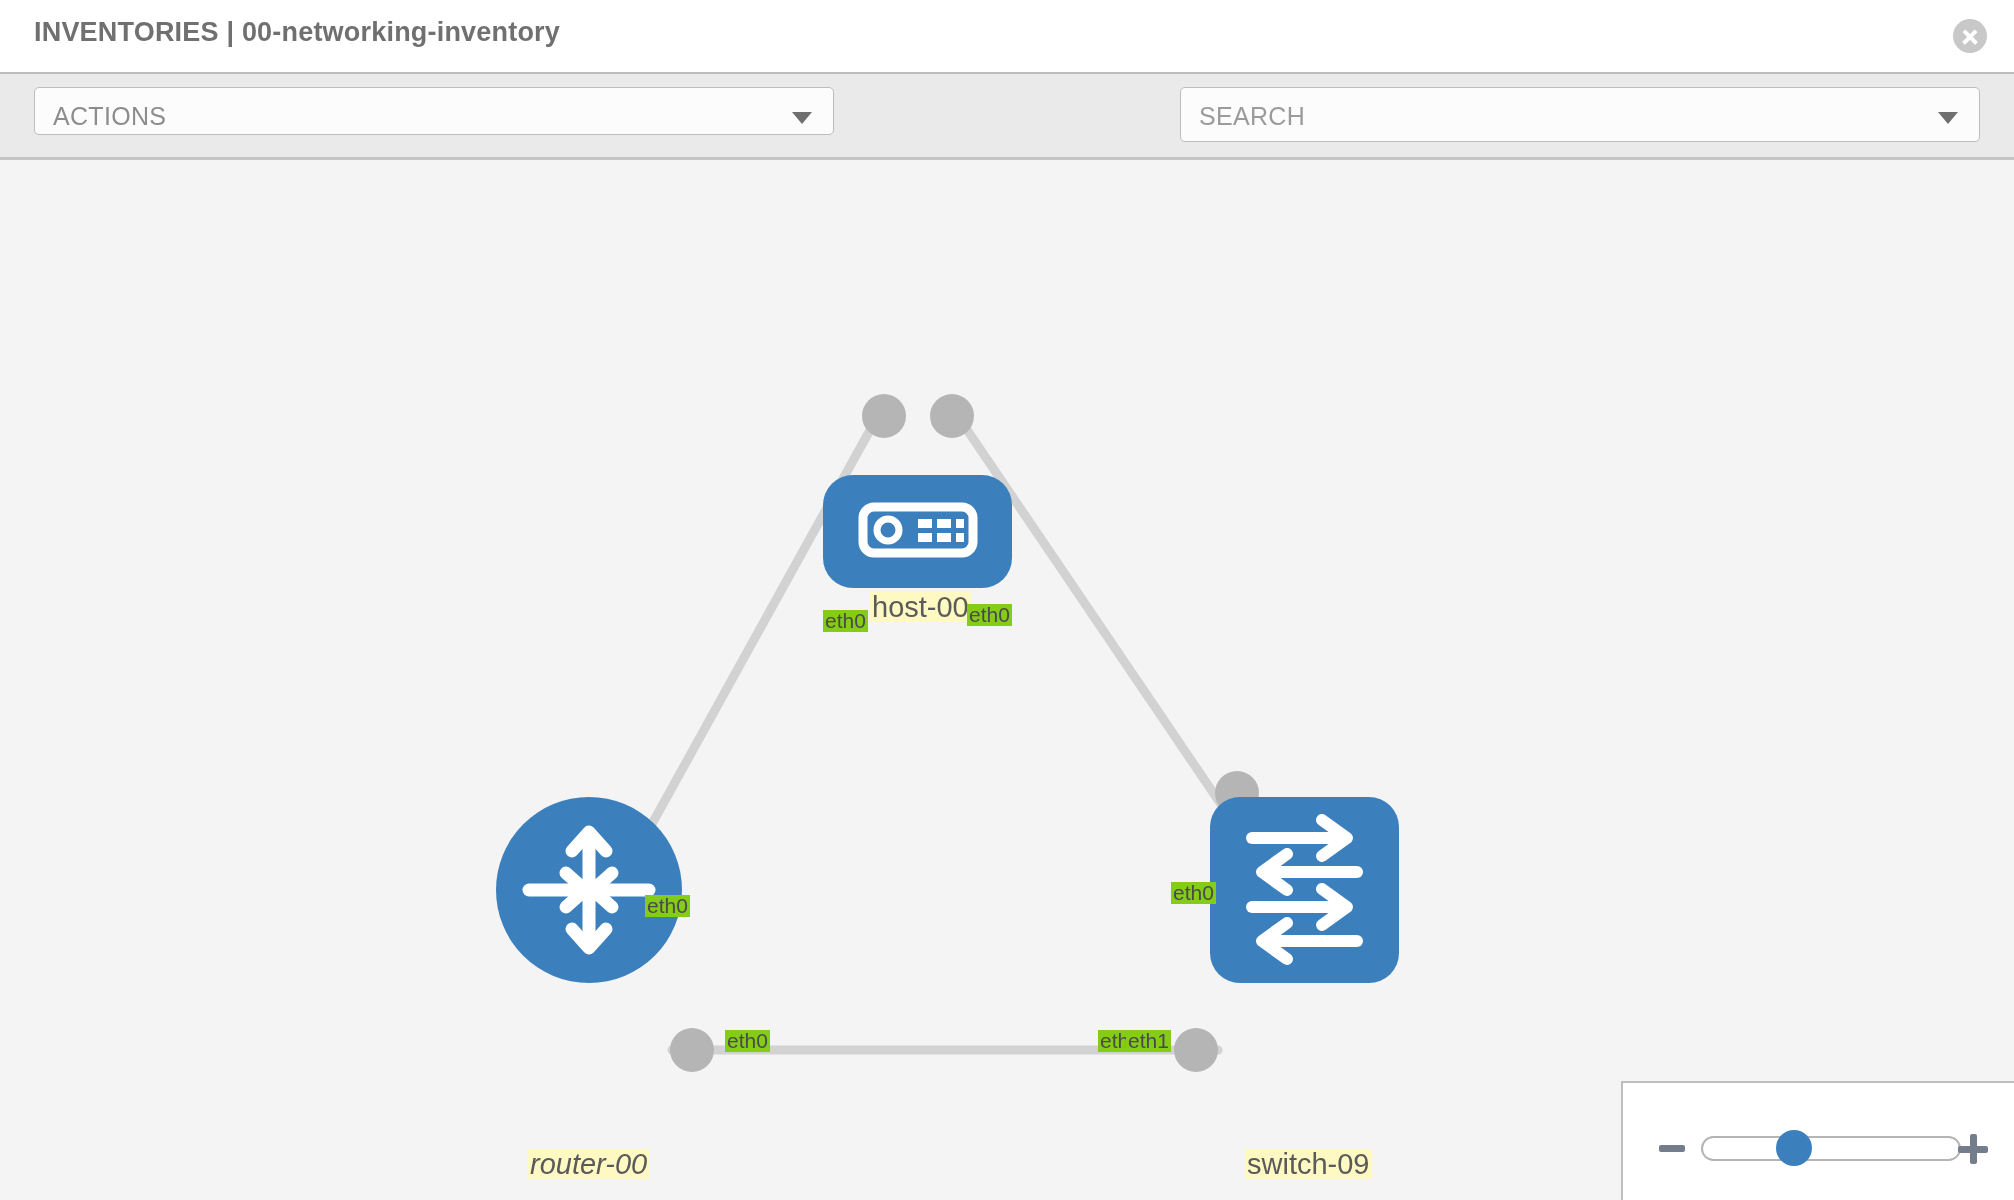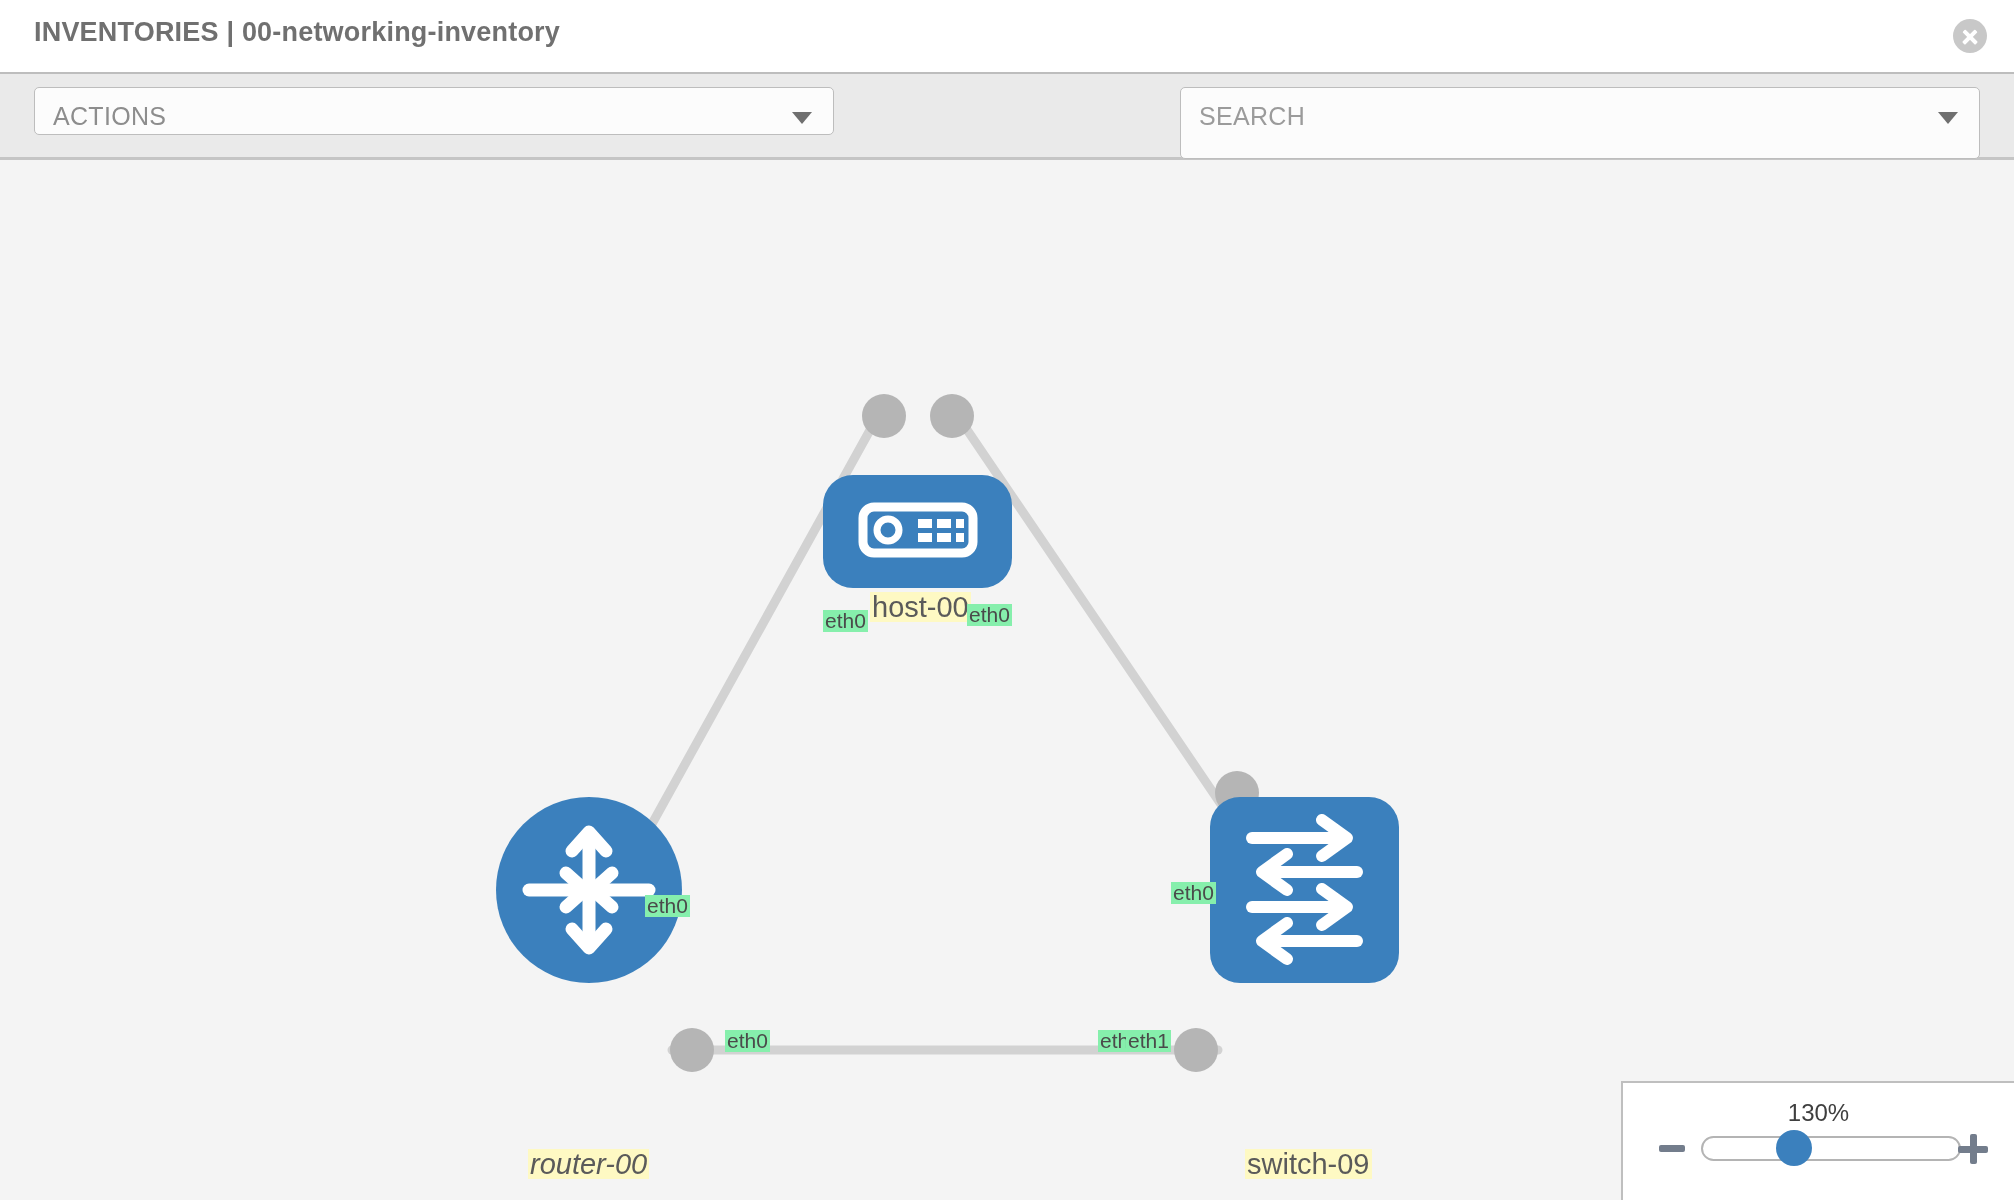--- a/index.html
+++ b/index.html
@@ -105,21 +105,21 @@
     cursor: pointer;
   }
   .tool-icon.wrench { left: 1041px; top: 86px; }
   .tool-icon.key    { left: 1110px; top: 86px; }
 
   .search-select {
     position: absolute;
     left: 1180px;
     top: 13px;
     width: 800px;
-    height: 72px;
+    height: 55px;
     background: #fcfcfc;
     border: 1.5px solid #bdbdbd;
     border-radius: 5px;
     box-sizing: border-box;
     cursor: text;
   }
   .search-select .label {
     position: absolute;
     left: 18px;
     top: 14px;
@@ -150,21 +150,21 @@
     color: #5a5a5a;
     background: #fef9c3;
     white-space: nowrap;
     padding: 0 2px;
     line-height: 1.05;
   }
   .iflabel {
     position: absolute;
     font-size: 21px;
     color: #4a4a4a;
-    background: #86efac;
+    background: #84cc16;
     white-space: nowrap;
     padding: 0 2px;
     line-height: 1.05;
   }
 
   
   .zoom-panel {
     position: absolute;
     left: 1621px;
     top: 1081px;
@@ -354,18 +354,17 @@
   <div class="iflabel" style="left:967px; top:444px;">eth0</div>
   <div class="iflabel" style="left:645px; top:735px;">eth0</div>
   <div class="iflabel" style="left:1171px; top:722px;">eth0</div>
   <div class="iflabel" style="left:725px; top:870px;">eth0</div>
   <div class="iflabel" style="left:1098px; top:870px;">eth0</div>
   <div class="iflabel" style="left:1126px; top:870px;">eth1</div>
 
 </div>
 
 <div class="zoom-panel">
-  <div class="zoom-level">130%</div>
   <div class="zoom-minus"></div>
   <div class="zoom-track"></div>
   <div class="zoom-thumb"></div>
   <div class="zoom-plus"></div>
 </div>
 
 </body></html>

